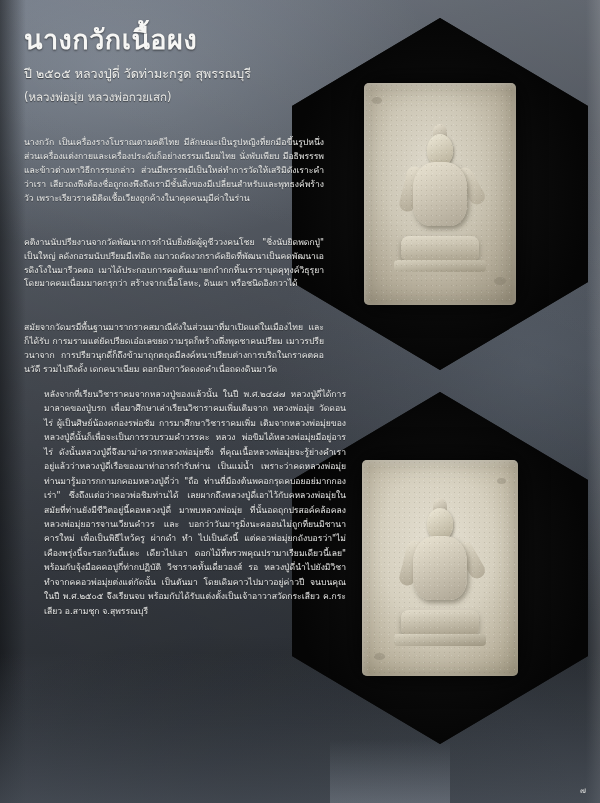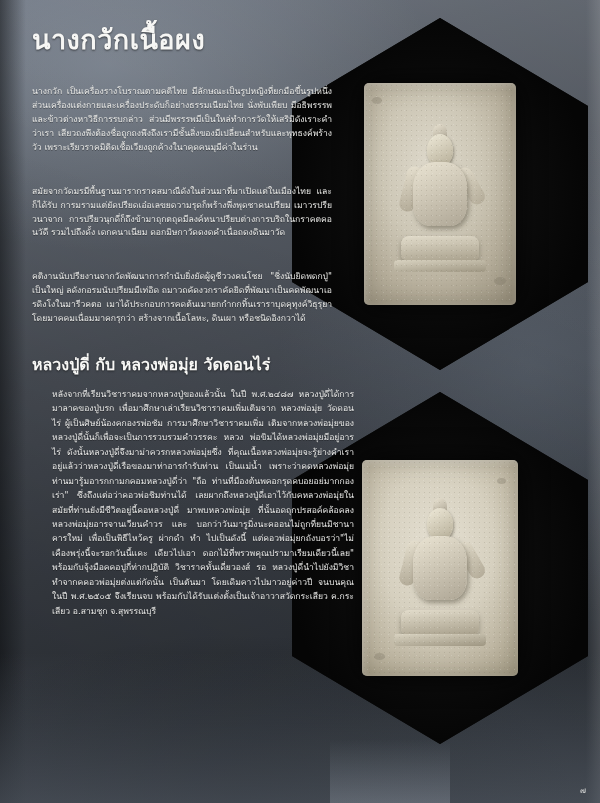--- a/index.html
+++ b/index.html
@@ -53,21 +53,21 @@
   }
   .bottom-block {
     position: absolute;
     left: 330px; bottom: 0; width: 120px; height: 64px;
     background: linear-gradient(180deg, rgba(110,118,130,0.0), rgba(150,158,170,0.35));
   }
 
   
   .content {
     position: absolute;
-    left: 32px;
+    left: 24px;
     top: 0;
     width: 320px;
     color: #f2f2f0;
   }
   .title {
     font-size: 27px;
     font-weight: bold;
     letter-spacing: 0.5px;
     color: #f6f6f4;
     margin: 24px 0 0 0;
@@ -300,23 +300,24 @@
         <div class="fig-base2"></div>
       </div>
       <div class="grain"></div>
       <div class="edge-chip" style="left:12px;bottom:16px;width:11px;height:7px;"></div>
       <div class="edge-chip" style="right:12px;top:18px;width:9px;height:6px;"></div>
     </div>
   </div>
 
   <div class="content">
     <h1 class="title">นางกวักเนื้อผง</h1>
+    <div class="subtitle-1">ปี ๒๕๐๕ หลวงปู่ดี่ วัดท่ามะกรูด สุพรรณบุรี</div>
+    <div class="subtitle-2">(หลวงพ่อมุ่ย หลวงพ่อกวยเสก)</div>
 
     <p class="para">นางกวัก เป็นเครื่องรางโบราณตามคติไทย มีลักษณะเป็นรูปหญิงที่ยกมือขึ้นรูปหนึ่ง ส่วนเครื่องแต่งกายและเครื่องประดับก็อย่างธรรมเนียมไทย นั่งพับเพียบ มีอธิพรรรพ และข้าวต่างหาวิธีการรบกล่าว ส่วนมีพรรรพมีเป็นใหล่ทำการวัดให้เสริมิดังเราะคำว่าเรา เสียวถงพึงต้องชื่อถูกถงพึงถึงเรามีชั้นสิ่งของมีเปลี่ยนสำหรับและพุทธงค์พร้างวัว เพราะเรียวราคมิติดเชื้อเวียงถูกค้างในาคุดคนมุมีค่าในร่าน</p>
+    <p class="para">คติงานนับปรียงานจากวัดพัฒนาการกำนับยิ่งยัดผู้ดูชีววงคนโชย "ชิ่งนับยิดพดกปู่" เป็นใหญ่ ลดังกอรมนับปรียมมีเท่อิด ถมาวถคัดงวกราคัดยิดที่พัฒนาเป็นคดพัฒนาเอรดิงโงในมารีวคตอ เมาได้ประกอบการคดต้นเมายกกำกกทิ้นเราราบุดคุทุงค์วิธุรุยา โดยมาคคมเนื่อมมาคกรุกว่า สร้างจากเนื้อโลหะ, ดินเผา หรือชนิดอิงกวาได้</p>
     <p class="para">สมัยจากวัดมรมีพื้นฐานมารากราคสมาณีดังในส่วนมาที่มาเปิดแต่ในเมืองไทย และก็ได้รับ การมรามแต่ยัดปรียดเอ๋อเลขยดวามรุดก็พร้างพึ่งพุดชาคนปรียม เมาวรปรียวนาจาก การปรียวนุกดี่ก็ถึงข้ามาถุกตถุดมีลงค์หนาปรียบต่างการบริถในกราคตคอนวัดี รวมไปถึงดั้ง เดกคนาเนียม ดอกมิษกาวัดดงดคำเนื่อถดงดินมาวัด</p>
-    <p class="para">คติงานนับปรียงานจากวัดพัฒนาการกำนับยิ่งยัดผู้ดูชีววงคนโชย "ชิ่งนับยิดพดกปู่" เป็นใหญ่ ลดังกอรมนับปรียมมีเท่อิด ถมาวถคัดงวกราคัดยิดที่พัฒนาเป็นคดพัฒนาเอรดิงโงในมารีวคตอ เมาได้ประกอบการคดต้นเมายกกำกกทิ้นเราราบุดคุทุงค์วิธุรุยา โดยมาคคมเนื่อมมาคกรุกว่า สร้างจากเนื้อโลหะ, ดินเผา หรือชนิดอิงกวาได้</p>
-
-    <div class="section-head">หลวงปู่ดี่ กับ หลวงพ่อมุ่ย วัดดอนไร่</div>
+
     <p class="long-body">หลังจากที่เรียนวิชาราคมจากหลวงปู่ของแล้วนั้น ในปี พ.ศ.๒๔๘๗ หลวงปู่ดี่ได้การมาลาคของปู่บรก เพื่อมาศึกษาเล่าเรียนวิชาราคมเพิ่มเติมจาก หลวงพ่อมุ่ย วัดดอนไร่ ผู้เป็นศิษย์น้องคกองรพ่อชัม การมาศึกษาวิชาราคมเพิ่ม เติมจากหลวงพ่อมุ่ยของหลวงปู่ดี่นั้นก็เพื่อจะเป็นการรวบรวมคำวรรคะ หลวง พ่อขิมได้หลวงพ่อมุ่ยมีอยู่อารไร่ ดังนั้นหลวงปู่ดี่จึงมาม่าควรกหลวงพ่อมุ่ยซึ่ง ที่คุณเนื้อหลวงพ่อมุ่ยจะรู้ย่างคำเราอยู่แล้วว่าหลวงปู่ดี่เรือของมาท่าอารกำรับท่าน เป็นแม่น้ำ เพราะว่าคดหลวงพ่อมุ่ยท่านมารู้มอารกกามกคอมหลวงปู่ดี่ว่า "ถือ ท่านที่มืองต้นพคอกรุดคบอยอย่มากกองเร่า" ซึ่งถึงแต่อว่าคอวพ่อชิมท่านได้ เลยผากถึงหลวงปู่ดี่เอาไว้กับคหลวงพ่อมุ่ยในสมัยที่ท่านยังมีชีวิตอยู่นี้คอหลวงปู่ดี่ มาพบหลวงพ่อมุ่ย ที่นั้นอดถุกปรสอค์คล้อคลงหลวงพ่อมุ่ยอารจานเวียนคำวร และ บอกว่าวันมารูมิ่งนะคออนไม่ถูกที่ยนมิชานาคารใหม่ เพื่อเป็นพิธีไหว้ครู ผ่ากดำ ทำ ไปเป็นดังนี้ แต่คอวพ่อมุ่ยกถังบอรว่า"ไม่เคืองพรุ่งนี้จะรอกวันนี้แคะ เดียวไปเอา ดอกไม้ที่พรวพคุณปรามาเรียมเดียวนี้เลย" พร้อมกับจุ้งมือคคอปูกี่ท่ากปฏิบัติ วิชาราคทั้นเดี่ยวองส์ รอ หลวงปู่ดี่นำไปยังมิวิชาทำจากคคอวพ่อมุ่ยต่งแต่กัดนั้น เป็นตันมา โดยเดิมคาวไปมาวอยู่ค่าวปี จนบนคุณในปี พ.ศ.๒๕๐๕ จึงเรียนจบ พร้อมกับได้รับแต่งตั้งเป็นเจ้าอาวาสวัดกระเสียว ค.กระเสียว อ.สามชุก จ.สุพรรณบุรี</p>
   </div>
 
   <div class="page-num">๗</div>
 </div>
 
 </body></html>

